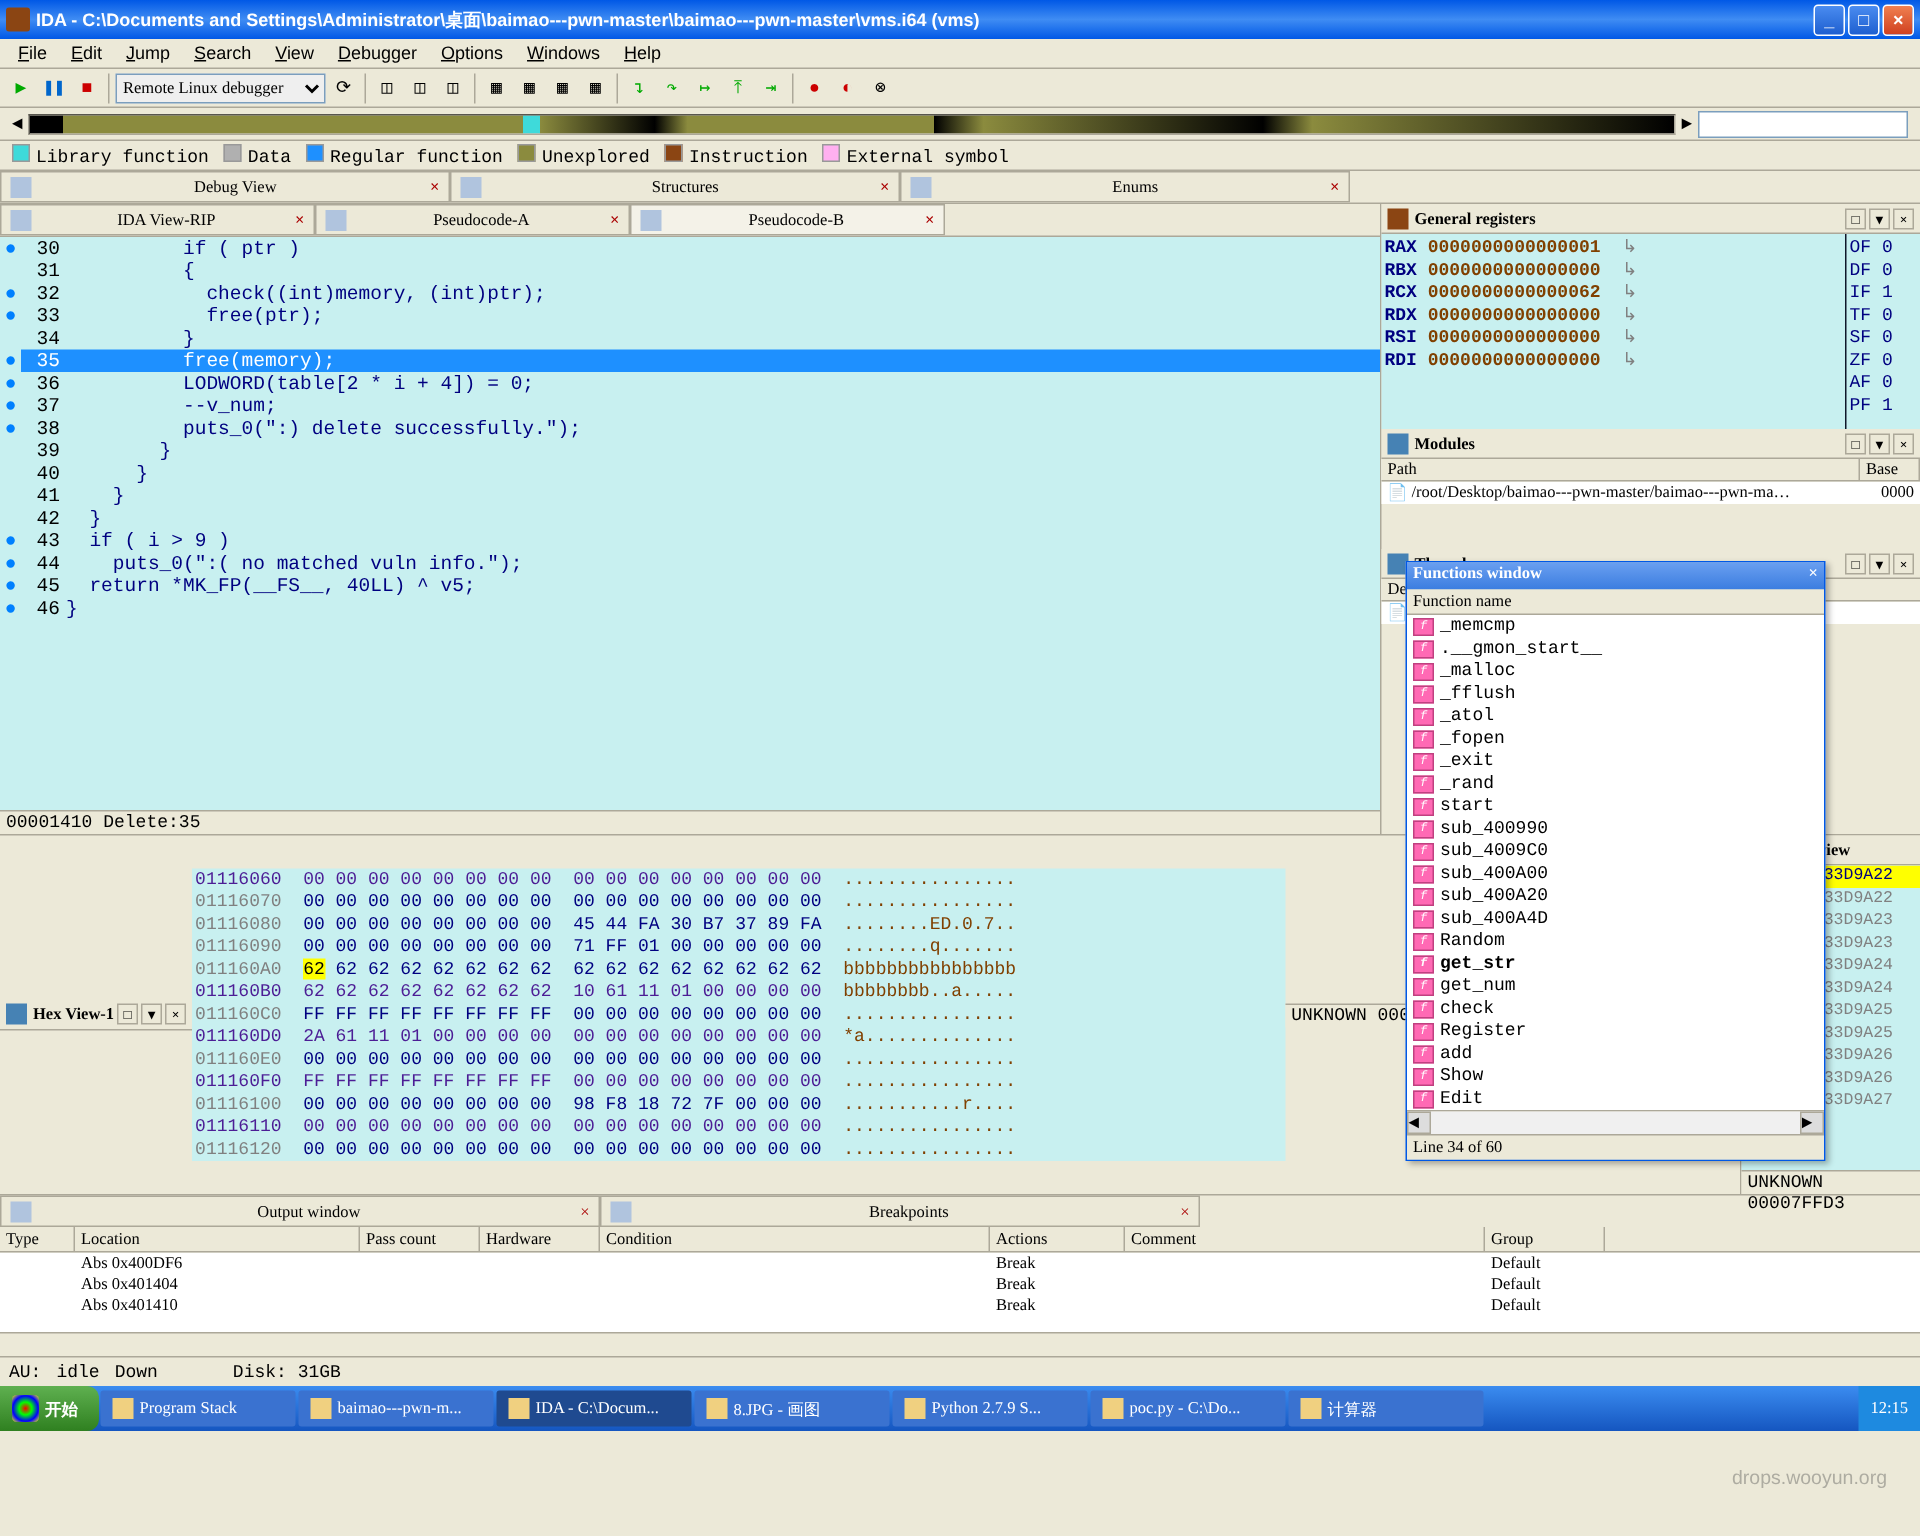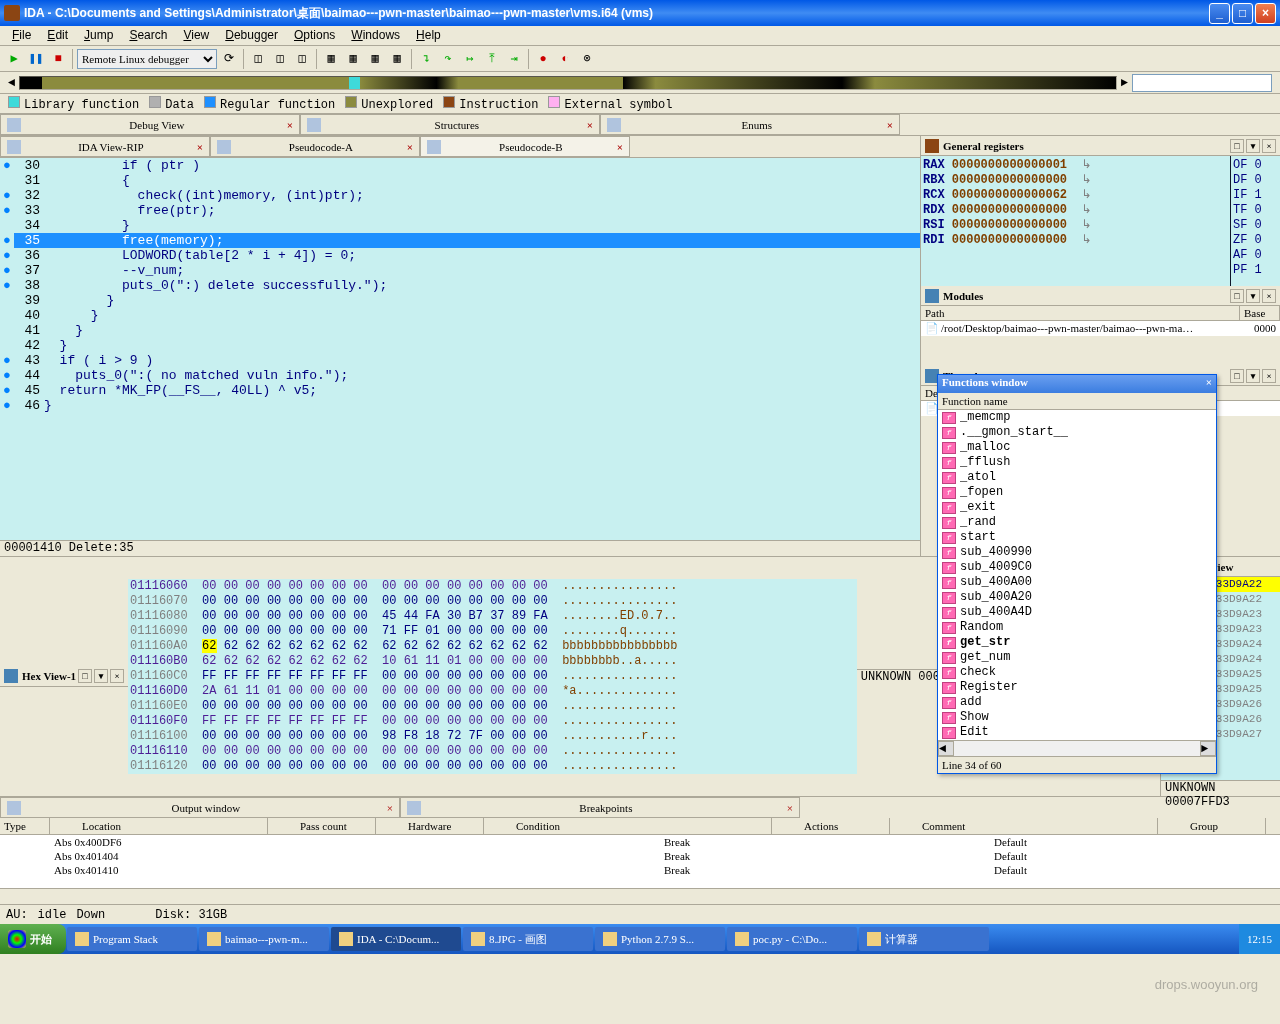--- a/index.html
+++ b/index.html
@@ -83,21 +83,21 @@
 .funcwin .fwitem .fic { width: 14px; height: 12px; background: #ff69b4; margin-right: 4px; border: 1px solid #c04080; font-size: 8px; color: white; text-align: center; font-style: italic; line-height: 10px; }
 .funcwin .fwitem.bold { font-weight: bold; }
 .funcwin .fwstatus { background: #ece9d8; border-top: 1px solid #aca899; padding: 2px 4px; font-family: Tahoma; font-size: 11px; }
 .funcscroll { height: 16px; background: #ece9d8; border-top: 1px solid #aca899; display: flex; }
 .funcscroll .sbtn { width: 16px; border: 1px solid #aca899; background: #ddd; }
 .funcscroll .strack { flex: 1; background: #f0f0f0; }
 .btmtabs { height: 22px; background: #ece9d8; display: flex; border-top: 1px solid #aca899; }
 .btmtab { width: 400px; border: 1px solid #aca899; display: flex; align-items: center; padding: 0 6px; font-family: Tahoma; font-size: 11px; }
 .btmtab .label { flex: 1; text-align: center; }
 .bptable { height: 70px; background: white; font-family: Tahoma; font-size: 11px; overflow: hidden; }
-.bphdr { display: flex; background: #ece9d8; border-bottom: 1px solid #aca899; gap: 28px; }
+.bphdr { display: flex; background: #ece9d8; border-bottom: 1px solid #aca899; }
 .bphdr span { padding: 2px 4px; border-right: 1px solid #aca899; }
 .bprow { display: flex; padding: 1px 4px; }
 .bprow .bpic { width: 14px; height: 12px; background: #c00; border-radius: 6px; margin-right: 4px; }
 .statusbar { height: 20px; background: #ece9d8; border-top: 1px solid #aca899; display: flex; align-items: center; padding: 0 6px; font-family: "Courier New"; font-size: 12px; gap: 10px; }
 .taskbar { height: 30px; background: linear-gradient(#3b8cf0,#1556c0); display: flex; align-items: center; font-family: Tahoma; font-size: 11px; color: white; }
 .startbtn { background: linear-gradient(#5fb050,#2f8020); height: 30px; padding: 0 14px 0 8px; display: flex; align-items: center; font-weight: bold; border-radius: 0 8px 8px 0; }
 .taskbtn { background: #3a72d0; height: 24px; margin: 0 1px; padding: 0 8px; display: flex; align-items: center; border-radius: 2px; min-width: 130px; gap: 4px; }
 .taskbtn.active { background: #1f4a90; }
 .taskbtn .ticon2 { width: 14px; height: 14px; background: #f0d080; }
 .watermark { position: absolute; right: 22px; bottom: 32px; color: rgba(80,80,80,0.4); font-family: Arial; font-size: 13px; pointer-events: none; }

